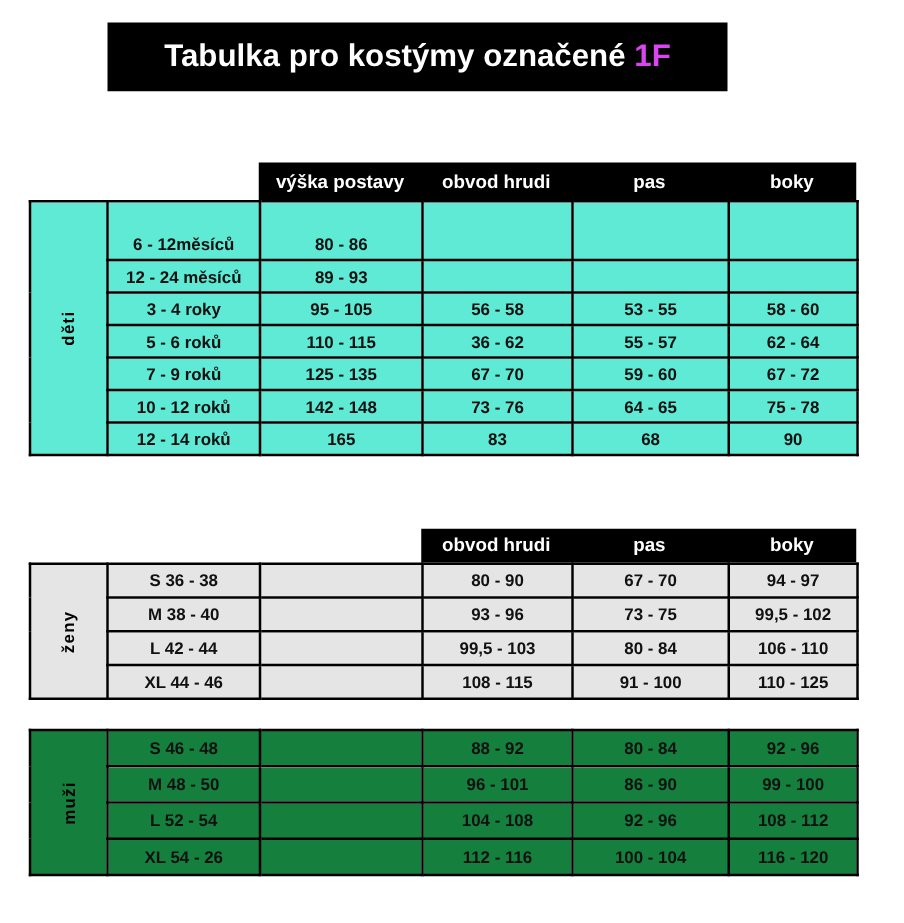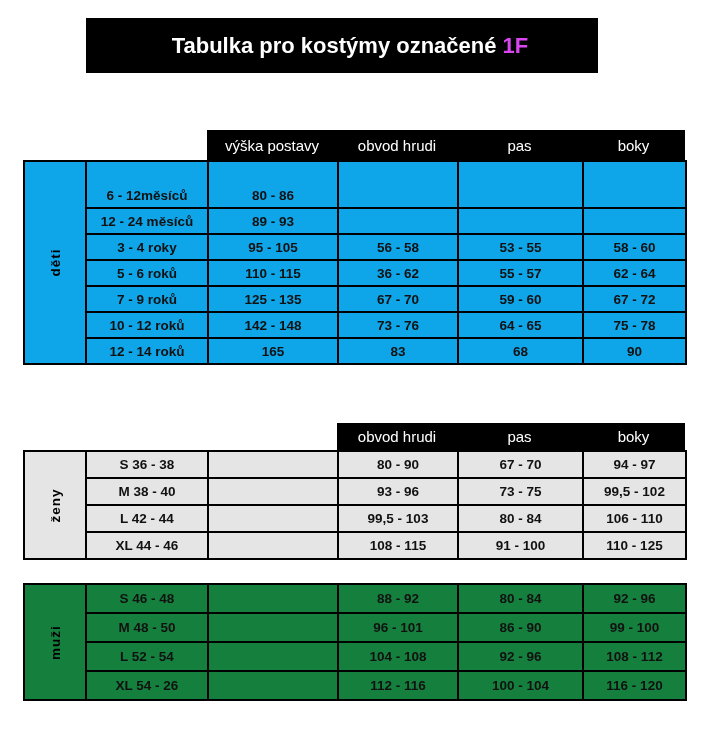--- a/index.html
+++ b/index.html
@@ -10,30 +10,30 @@
     position: relative;
     overflow: hidden;
   }
 
   
   .title-bar {
     position: absolute; left: 86px; top: 18px;
     width: 496px; height: 55px;
     background: #000000; color: #ffffff;
     display: flex; align-items: center; justify-content: center;
-    font-weight: bold; font-size: 22px; padding-left: 16px;
+    font-weight: bold; font-size: 25px;
   }
   .title-bar span { white-space: pre; }
   .title-red { color: #d946ef; }
 
   
   .thead {
     position: absolute; display: flex;
     background: #000000; color: #ffffff;
-    font-weight: normal; font-size: 15px;
+    font-weight: bold; font-size: 15px;
   }
   .thead .th {
     display: flex; align-items: center; justify-content: center;
     height: 100%;
   }
   .w-vyska { width: 130px; }
   .w-chest { width: 120px; }
   .w-waist { width: 125px; }
   .w-hips  { width: 103px; }
   .thead-deti { left: 207px; top: 130px; width: 478px; height: 30px; }
@@ -46,21 +46,21 @@
   }
   table.grid td {
     border: 2px solid #000000;
     text-align: center; vertical-align: middle;
     font-weight: bold; font-size: 13.5px; color: #111111;
     padding: 0; overflow: hidden;
   }
   .grid-deti { left: 23px; top: 160px; }
   .grid-zeny { left: 23px; top: 450px; }
   .grid-muzi { left: 23px; top: 583px; }
-  .grid-deti td { background: #0ea5e9; }
+  .grid-deti td { background: #5eead4; }
   .grid-zeny td { background: #e5e5e5; }
   .grid-muzi td { background: #15803d; }
 
   .r47 { height: 47px; }
   .r26 { height: 26px; }
   .r27 { height: 27px; }
   .r29 { height: 29px; }
   .grid-deti tr.tall td.bottom { vertical-align: bottom; padding-bottom: 4px; }
 
   td.label-cell { font-size: 30px; }

